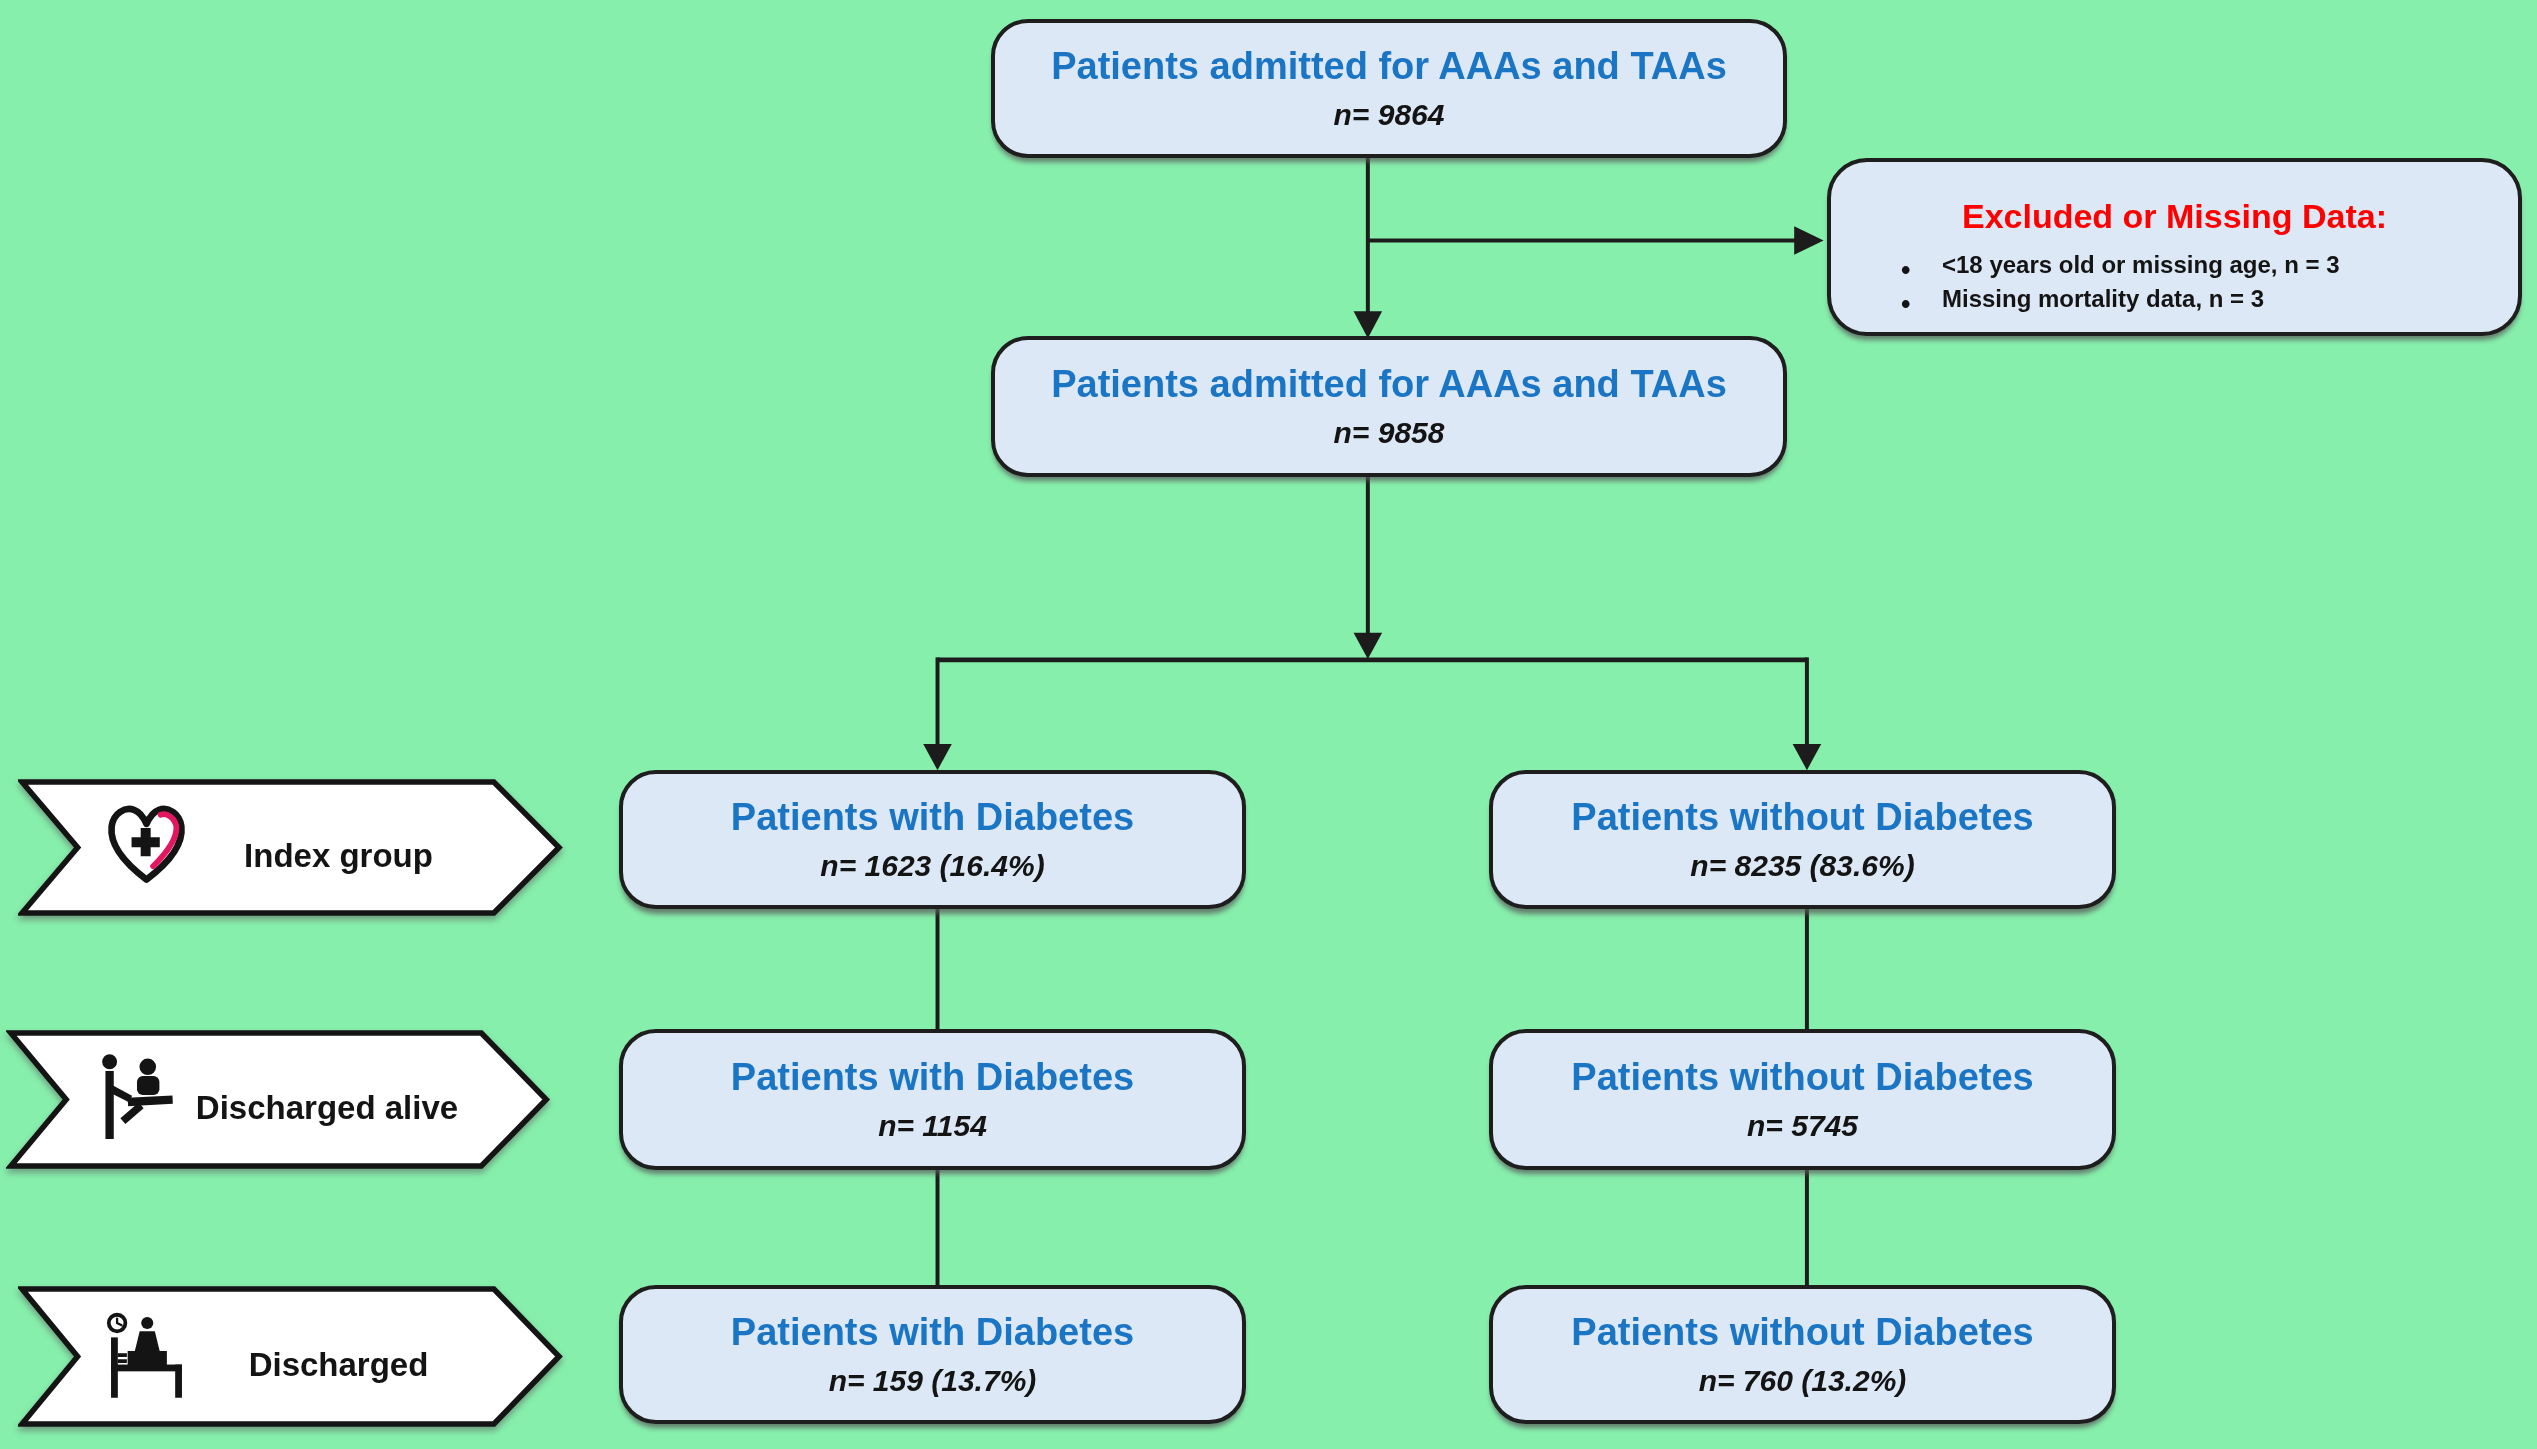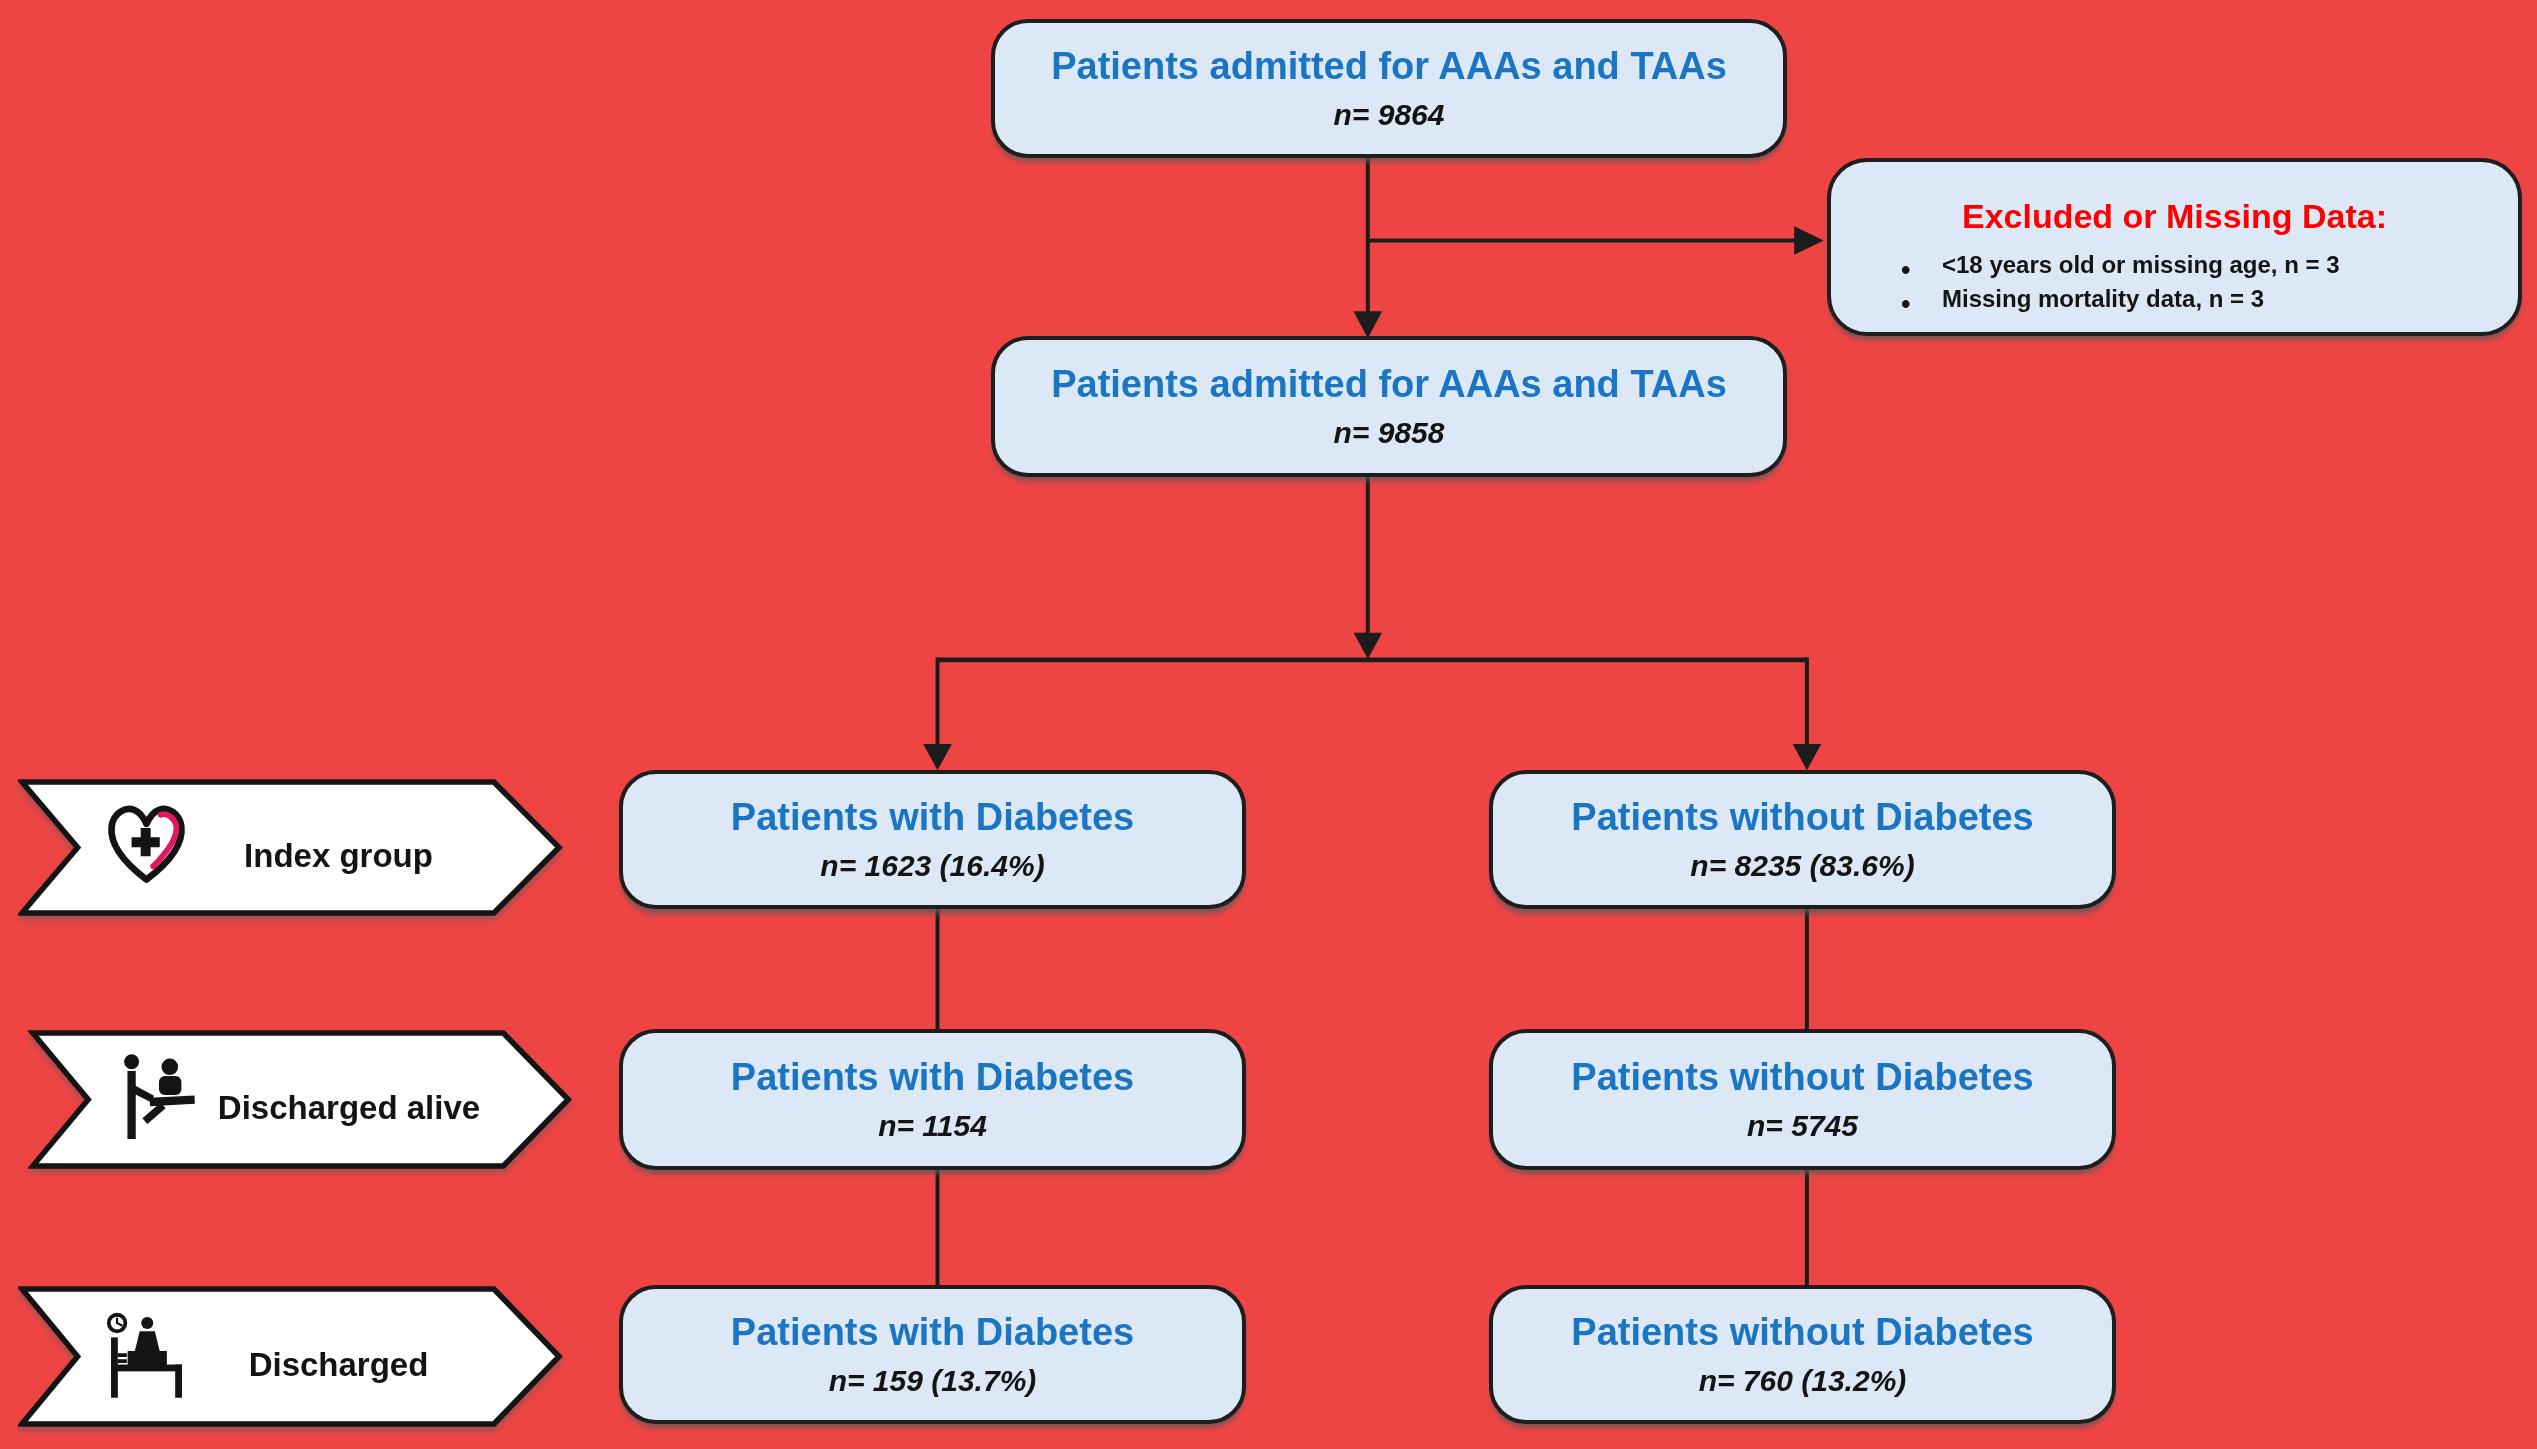--- a/index.html
+++ b/index.html
@@ -6,21 +6,21 @@
     --box-fill:#dce8f5;
     --box-border:#1e1e1e;
     --title-blue:#1a75c4;
     --alert-red:#ff0000;
     --ink:#141414;
     --line:#1c1c1c;
     --heart-red:#e3175f;
   }
   html,body{margin:0;padding:0;background:#ffffff;}
   body{width:2538px;height:1449px;overflow:hidden;font-family:"Liberation Sans",sans-serif;}
-  .canvas{position:relative;width:2538px;height:1449px;background:#ef4444;}
+  .canvas{position:relative;width:2538px;height:1449px;background:#86efac;}
   .wires{position:absolute;left:0;top:0;width:2538px;height:1449px;}
   .wires line{stroke:var(--line);stroke-width:5;}
   .wires line.thick{stroke-width:6;}
   .wires polygon{fill:var(--line);}
 
   .node{
     position:absolute;
     background:var(--box-fill);
     border:4.8px solid var(--box-border);
     border-radius:37px;
@@ -143,21 +143,21 @@
         <svg viewBox="0 0 100 120" aria-hidden="true">
           <path d="M50 98 C18 74 6 52 8 34 C10 18 24 10 35 14 C43 17 47 24 50 31 C53 24 57 17 65 14 C76 10 90 18 92 34 C94 52 82 74 50 98 Z" fill="#ffffff" stroke="#141414" stroke-width="8" stroke-linejoin="round"></path>
           <path d="M67 20 C75 17 84 24 86 34 C87 47 78 62 58 82" fill="none" stroke="#e3175f" stroke-width="7" stroke-linecap="round"></path>
           <path d="M43 36 h12 v11 h11 v12 h-11 v11 h-12 v-11 h-11 v-12 h11 z" fill="#141414"></path>
         </svg>
       </span>
       <span class="stage-label">Index group</span>
     </div>
   </div>
 
-  <div class="stage" style="left:28px;top:1029px;width:545px;height:141px">
+  <div class="stage" style="left:6px;top:1029px;width:545px;height:141px">
     <svg class="stage-shape" viewBox="0 0 686 178" aria-hidden="true">
       <polygon points="5,5 599,5 681,89 599,173 5,173 75,89"></polygon>
     </svg>
     <div class="stage-inner">
       <span class="stage-icon">
         <svg viewBox="0 0 100 120" aria-hidden="true">
           <circle cx="20" cy="14" r="9" fill="#141414"></circle>
           <rect x="15" y="25" width="10" height="82" fill="#141414"></rect>
           <path d="M23 42 L47 55 L44 63 L20 51 Z" fill="#141414"></path>
           <circle cx="66" cy="20" r="10" fill="#141414"></circle>

